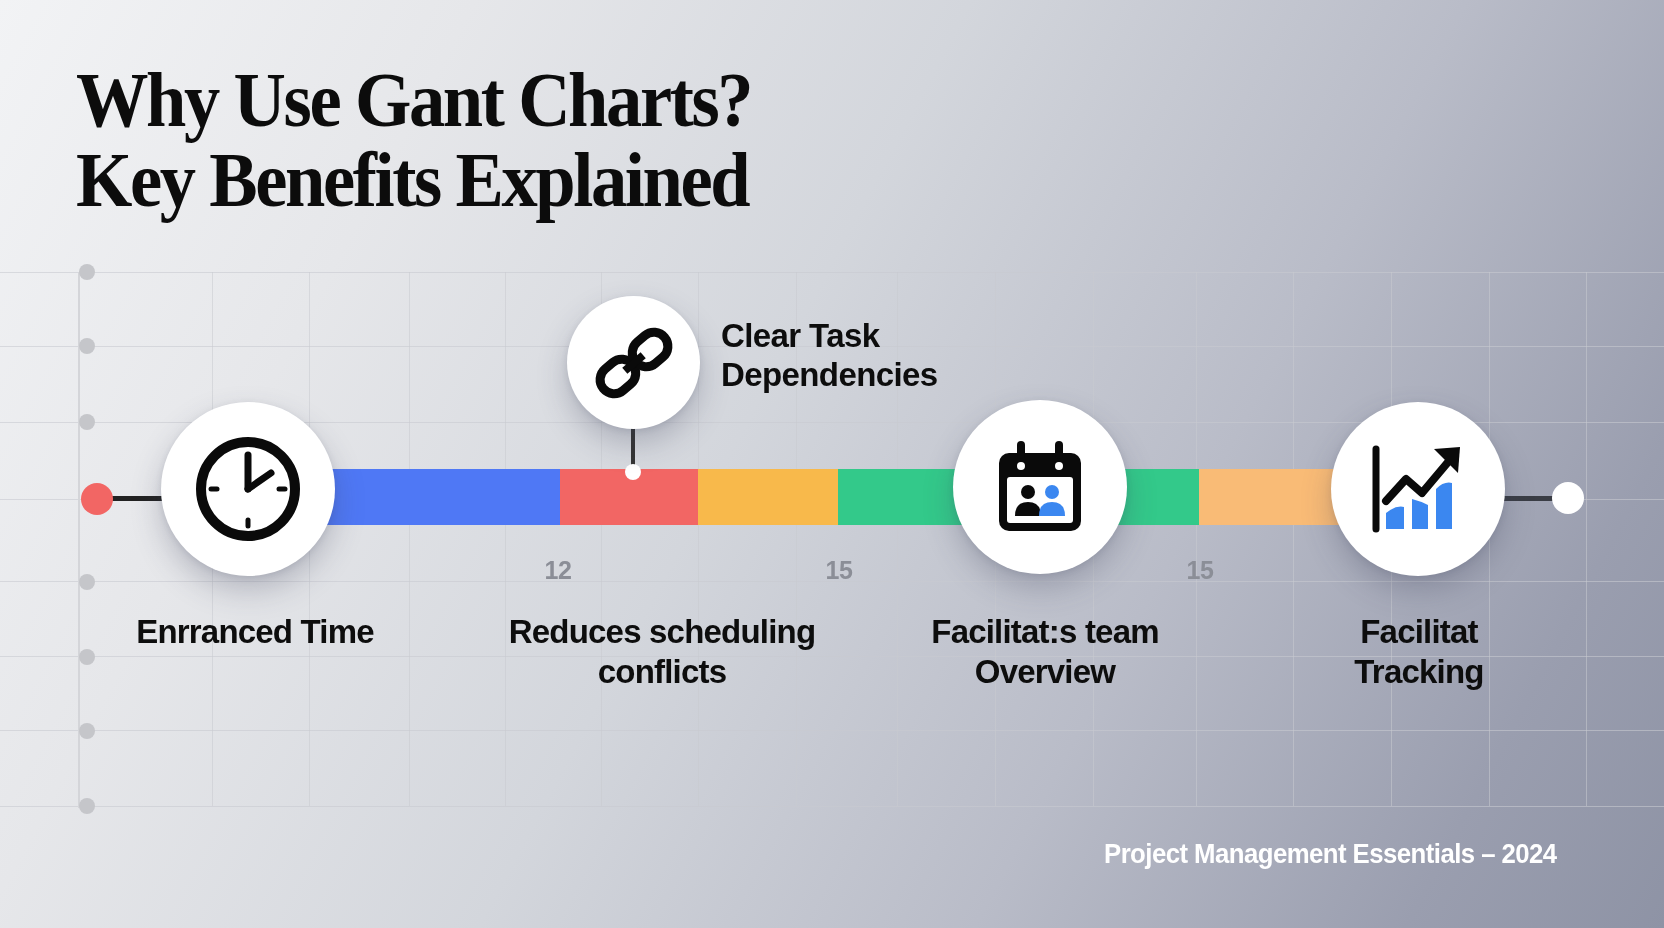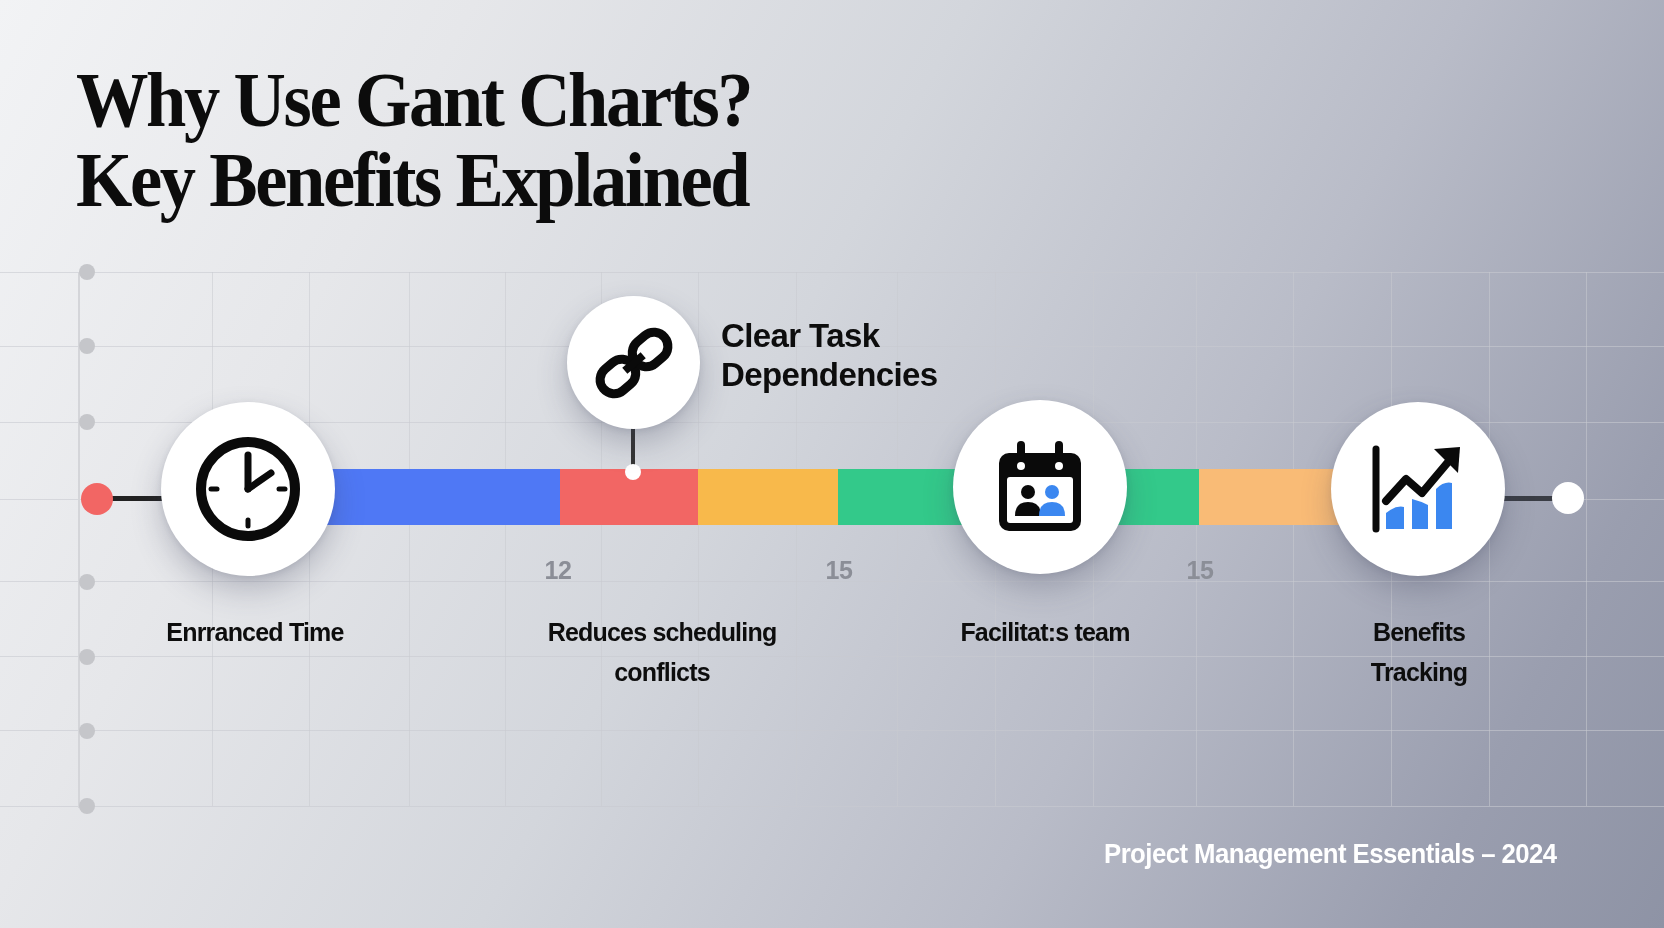--- a/index.html
+++ b/index.html
@@ -28,21 +28,21 @@
   .pin-dot { position: absolute; left: 625px; top: 464px; width: 16px; height: 16px; border-radius: 50%; background: #ffffff; }
   .node {
     position: absolute; border-radius: 50%; background: #ffffff;
     box-shadow: 0 14px 30px rgba(60,66,90,0.28), 0 2px 6px rgba(60,66,90,0.12);
     display: flex; align-items: center; justify-content: center;
   }
   .node svg { display: block; }
   .tick { position: absolute; font-size: 25px; font-weight: bold; color: #8b8e97; transform: translateX(-50%); letter-spacing: -0.5px; }
   .label {
     position: absolute; transform: translateX(-50%); text-align: center;
-    font-size: 25px; font-weight: bold; color: #0d0d0d; line-height: 40px;
+    font-size: 33px; font-weight: bold; color: #0d0d0d; line-height: 40px;
     letter-spacing: -0.8px; white-space: nowrap;
   }
   .label span { display: block; }
   .dep-label { position: absolute; left: 721px; top: 316px; font-size: 33px; font-weight: bold; line-height: 39px; color: #0d0d0d; letter-spacing: -0.6px; }
   .dep-label span { display: block; }
   .footer { position: absolute; left: 1104px; top: 838px; font-size: 28px; font-weight: bold; color: #ffffff; letter-spacing: -0.6px; white-space: nowrap; transform-origin: left top; transform: scaleX(0.92); }
 </style>
 </head>
 <body>
 
@@ -161,19 +161,20 @@
 
 <div class="label" style="left:255px;top:612px">
   <span>Enrranced Time</span>
 </div>
 <div class="label" style="left:662px;top:612px">
   <span>Reduces scheduling</span>
   <span>conflicts</span>
 </div>
 <div class="label" style="left:1045px;top:612px">
   <span>Facilitat:s team</span>
+  <span>Overview</span>
 </div>
 <div class="label" style="left:1419px;top:612px">
-  <span>Benefits</span>
+  <span>Facilitat</span>
   <span>Tracking</span>
 </div>
 
 <div class="footer">Project Management Essentials – 2024</div>
 
 </body></html>

